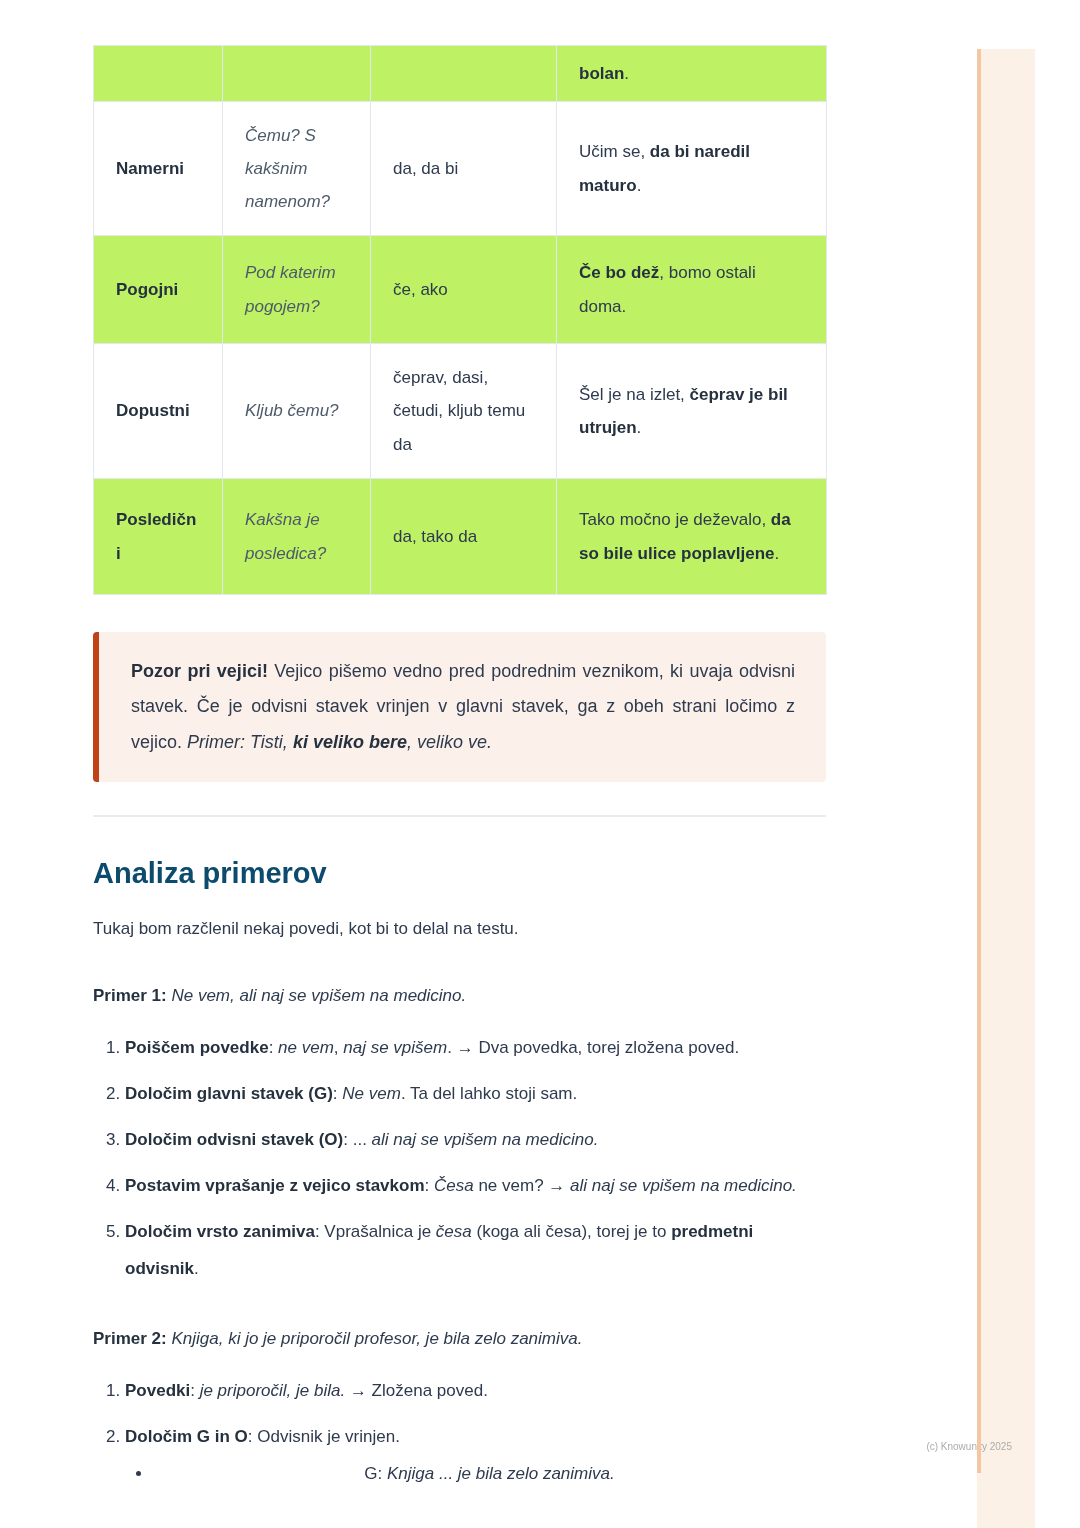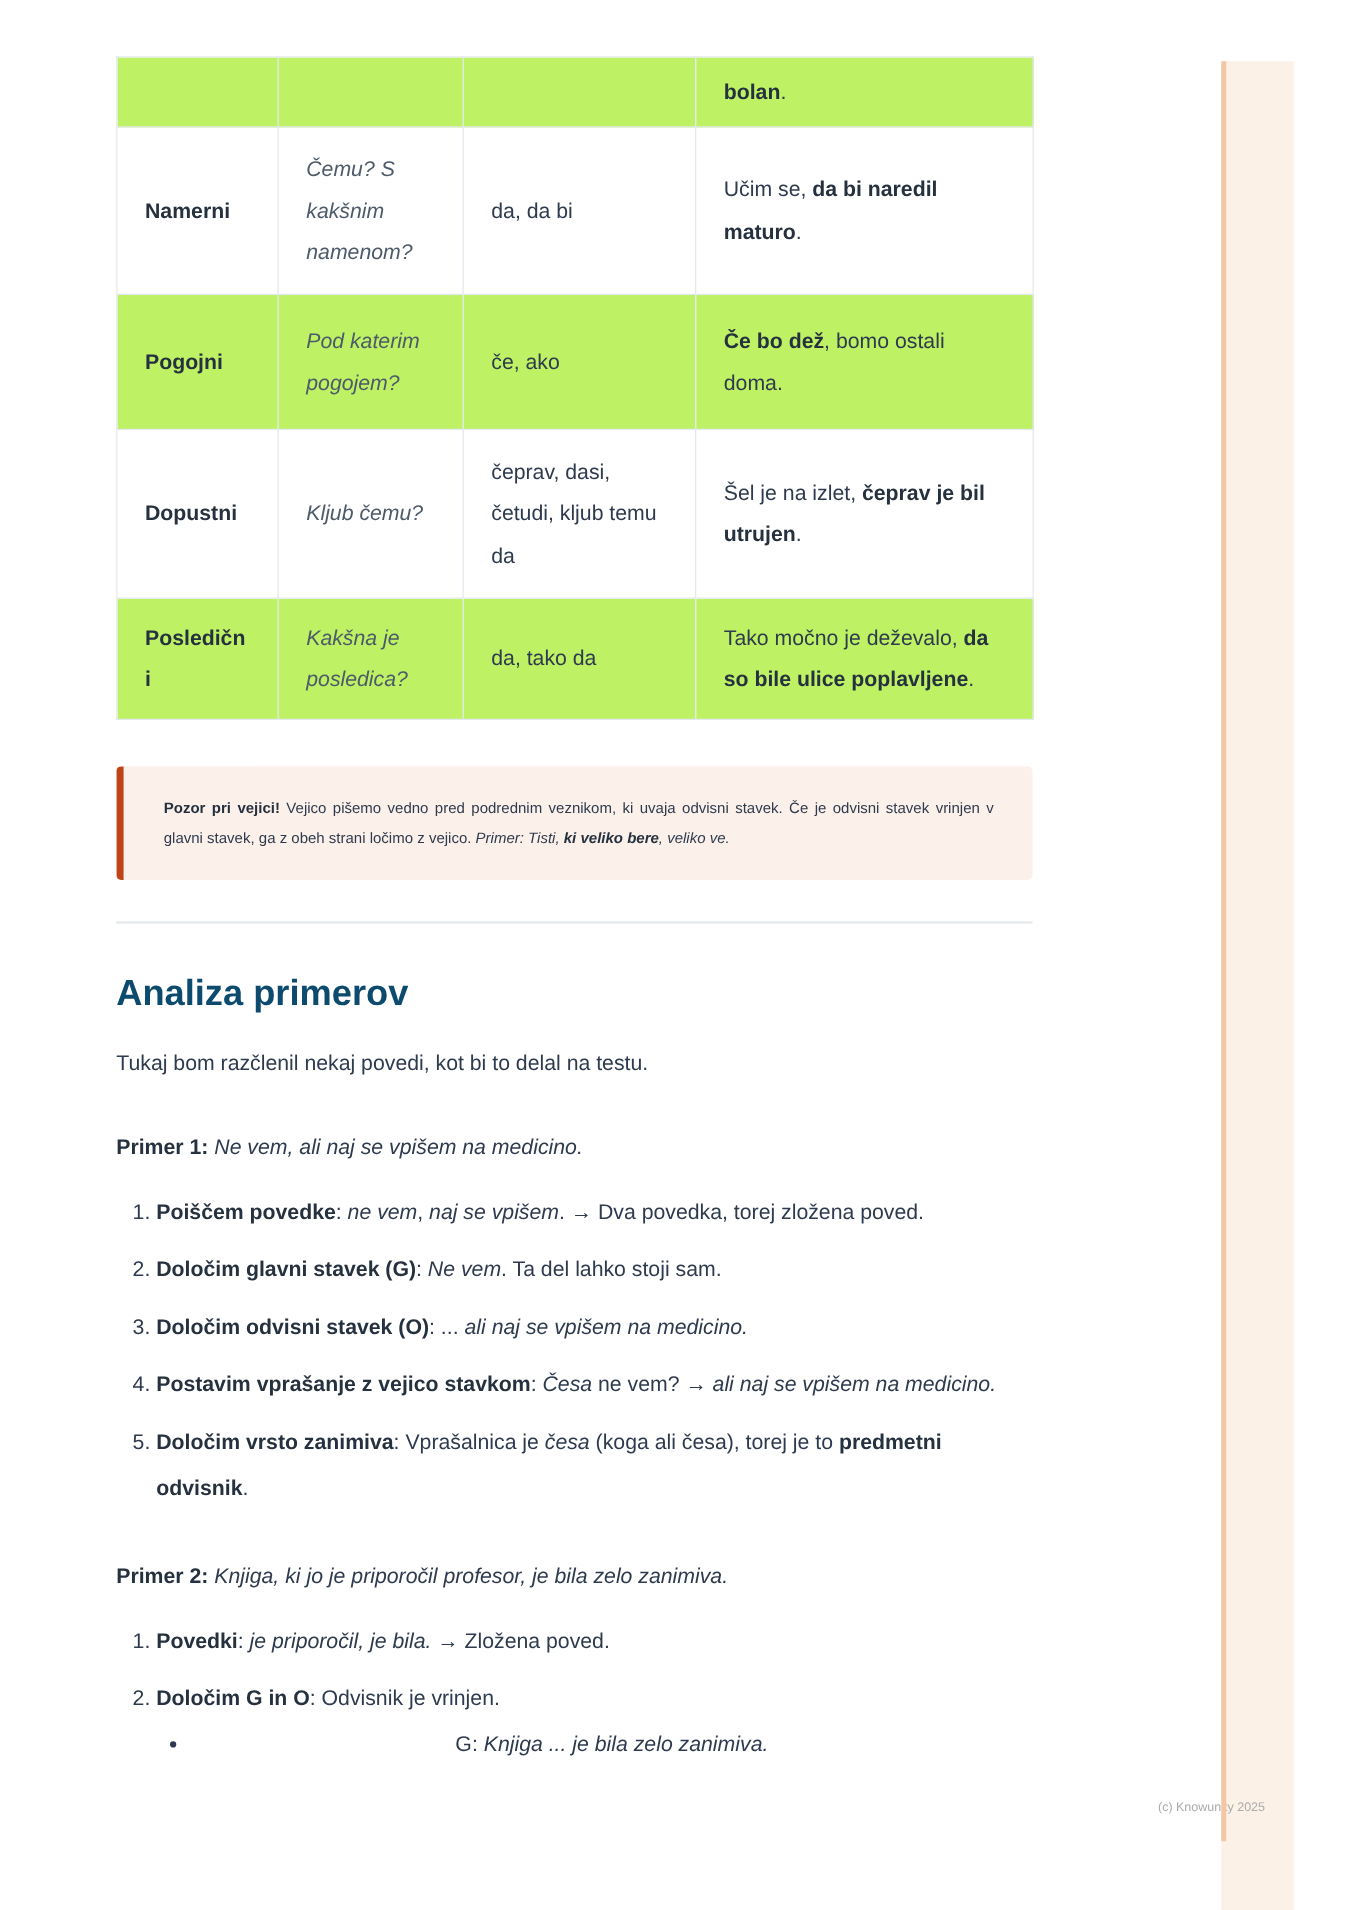--- a/index.html
+++ b/index.html
@@ -33,30 +33,30 @@
     line-height: 1.95;
     word-wrap: break-word;
   }
   tr.alt { background: #bef264; }
   td.rowname { font-weight: 700; color: #26313f; }
   td.question { font-style: italic; color: #4d5a6a; }
   tr.r0 { height: 56px; }
   tr.r1 { height: 134px; }
   tr.r2 { height: 108px; }
   tr.r3 { height: 135px; }
-  tr.r4 { height: 97px; }
+  tr.r4 { height: 116px; }
 
   
   .callout {
     margin-top: 37px;
     background: #fcf1ea;
     border-left: 6px solid #bf4317;
     border-radius: 4px;
     padding: 22px 31px 22px 32px;
-    font-size: 12px;
+    font-size: 18px;
     line-height: 1.97;
     text-align: justify;
   }
 
   .divider {
     margin-top: 33px;
     height: 2px;
     background: #e8ebee;
   }
 

